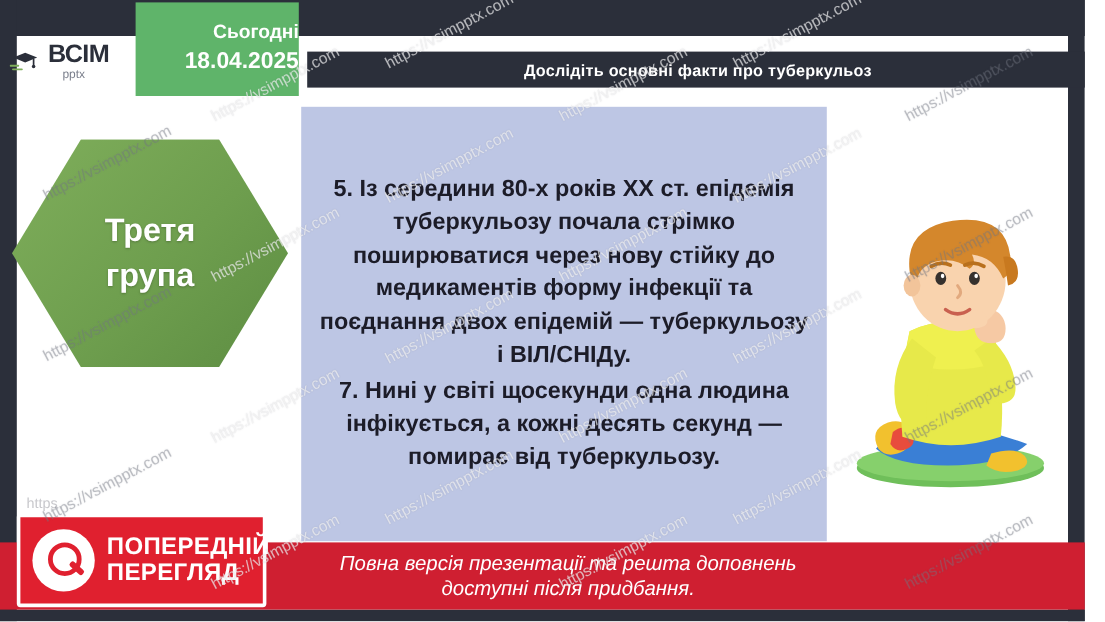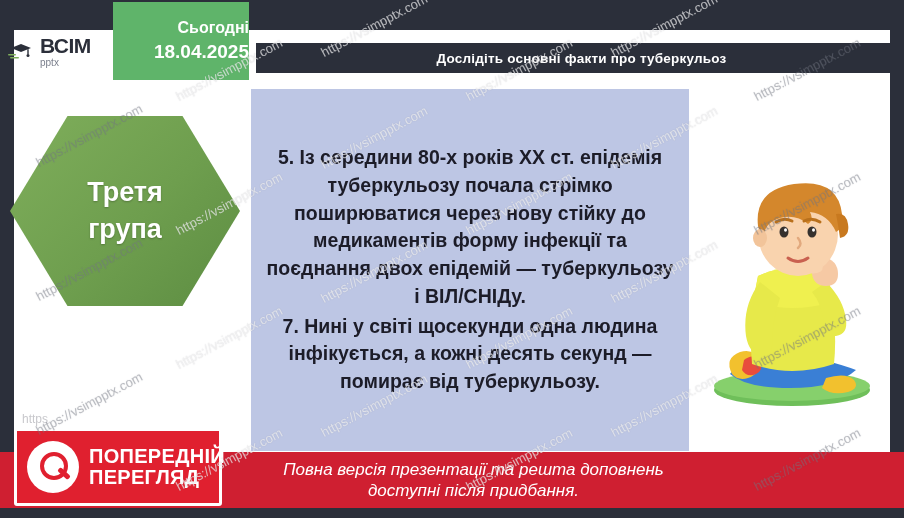--- a/index.html
+++ b/index.html
@@ -52,21 +52,21 @@
     position: absolute; left: 8px; top: 28px;
     width: 120px; height: 46px;
     display: flex; align-items: center; gap: 6px;
   }
   .logo-mark { width: 26px; height: 26px; position: relative; }
   .logo-text { display: flex; flex-direction: column; line-height: 1; }
   .logo-text .big {
     font-size: 21px; font-weight: bold; color: #2b2f3a; letter-spacing: -.5px;
   }
   .logo-text .small {
-    font-size: 10px; color: #7a7f8c; margin-top: 2px;
+    font-size: 10px; color: #7a7f8c; margin-left: 12px; margin-top: 2px;
   }
 
   
   .date-badge {
     position: absolute; left: 113px; top: 2px;
     width: 136px; height: 78px;
     background: #5fb46a;
     display: flex; flex-direction: column;
     align-items: flex-end; justify-content: center;
     gap: 4px;

